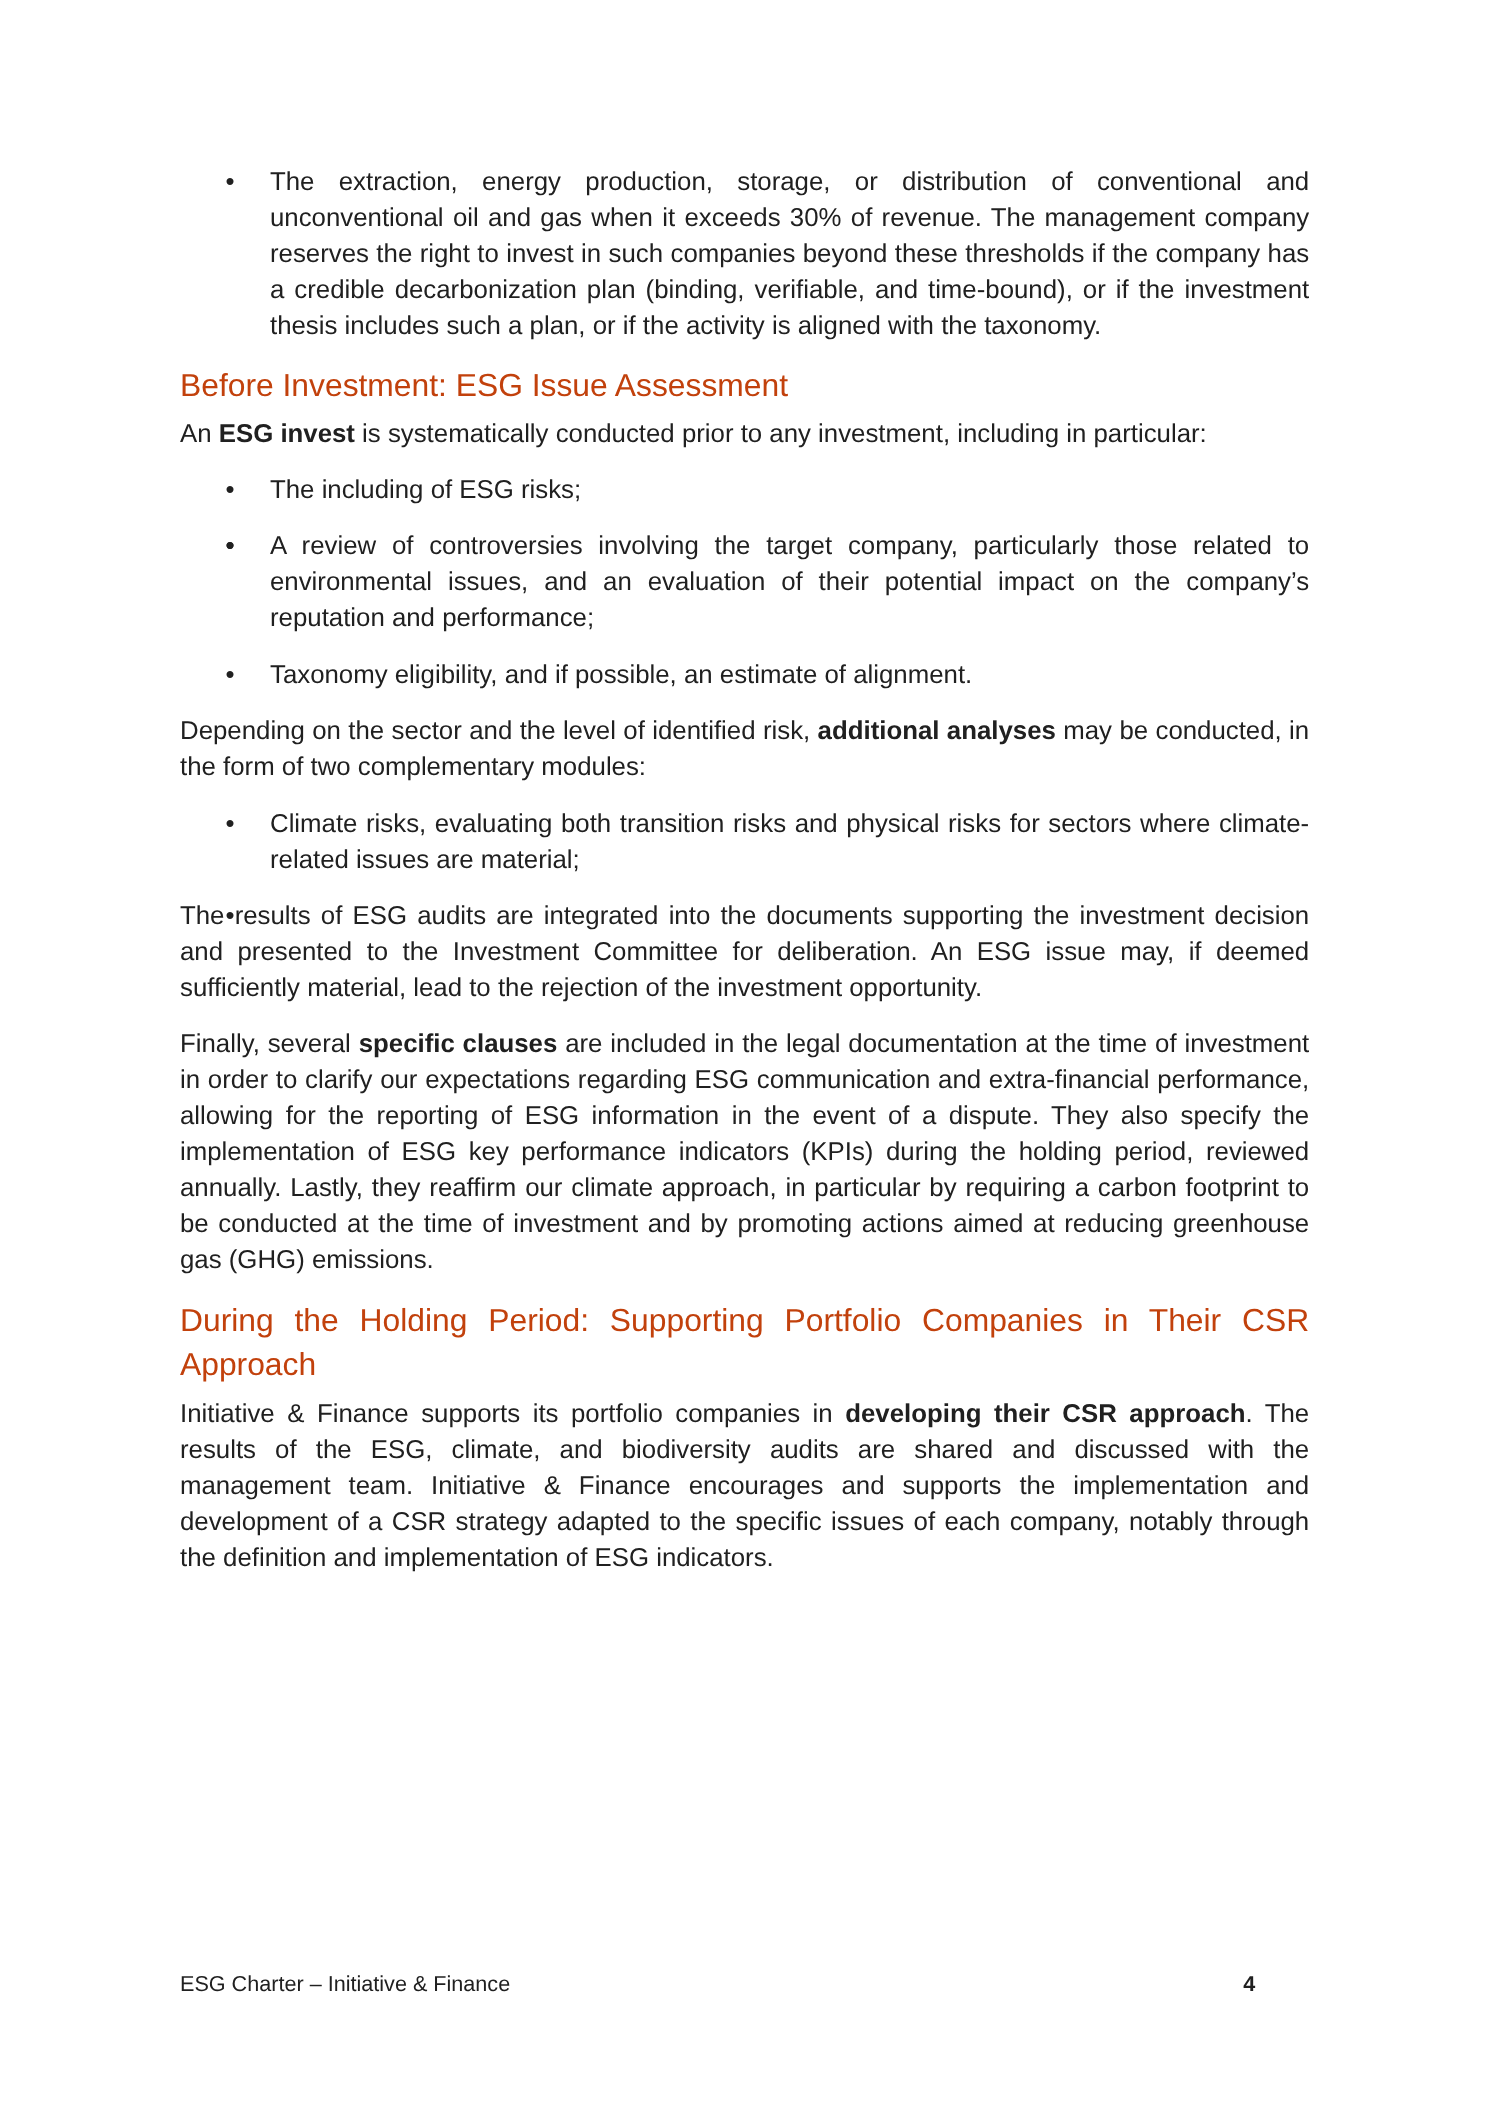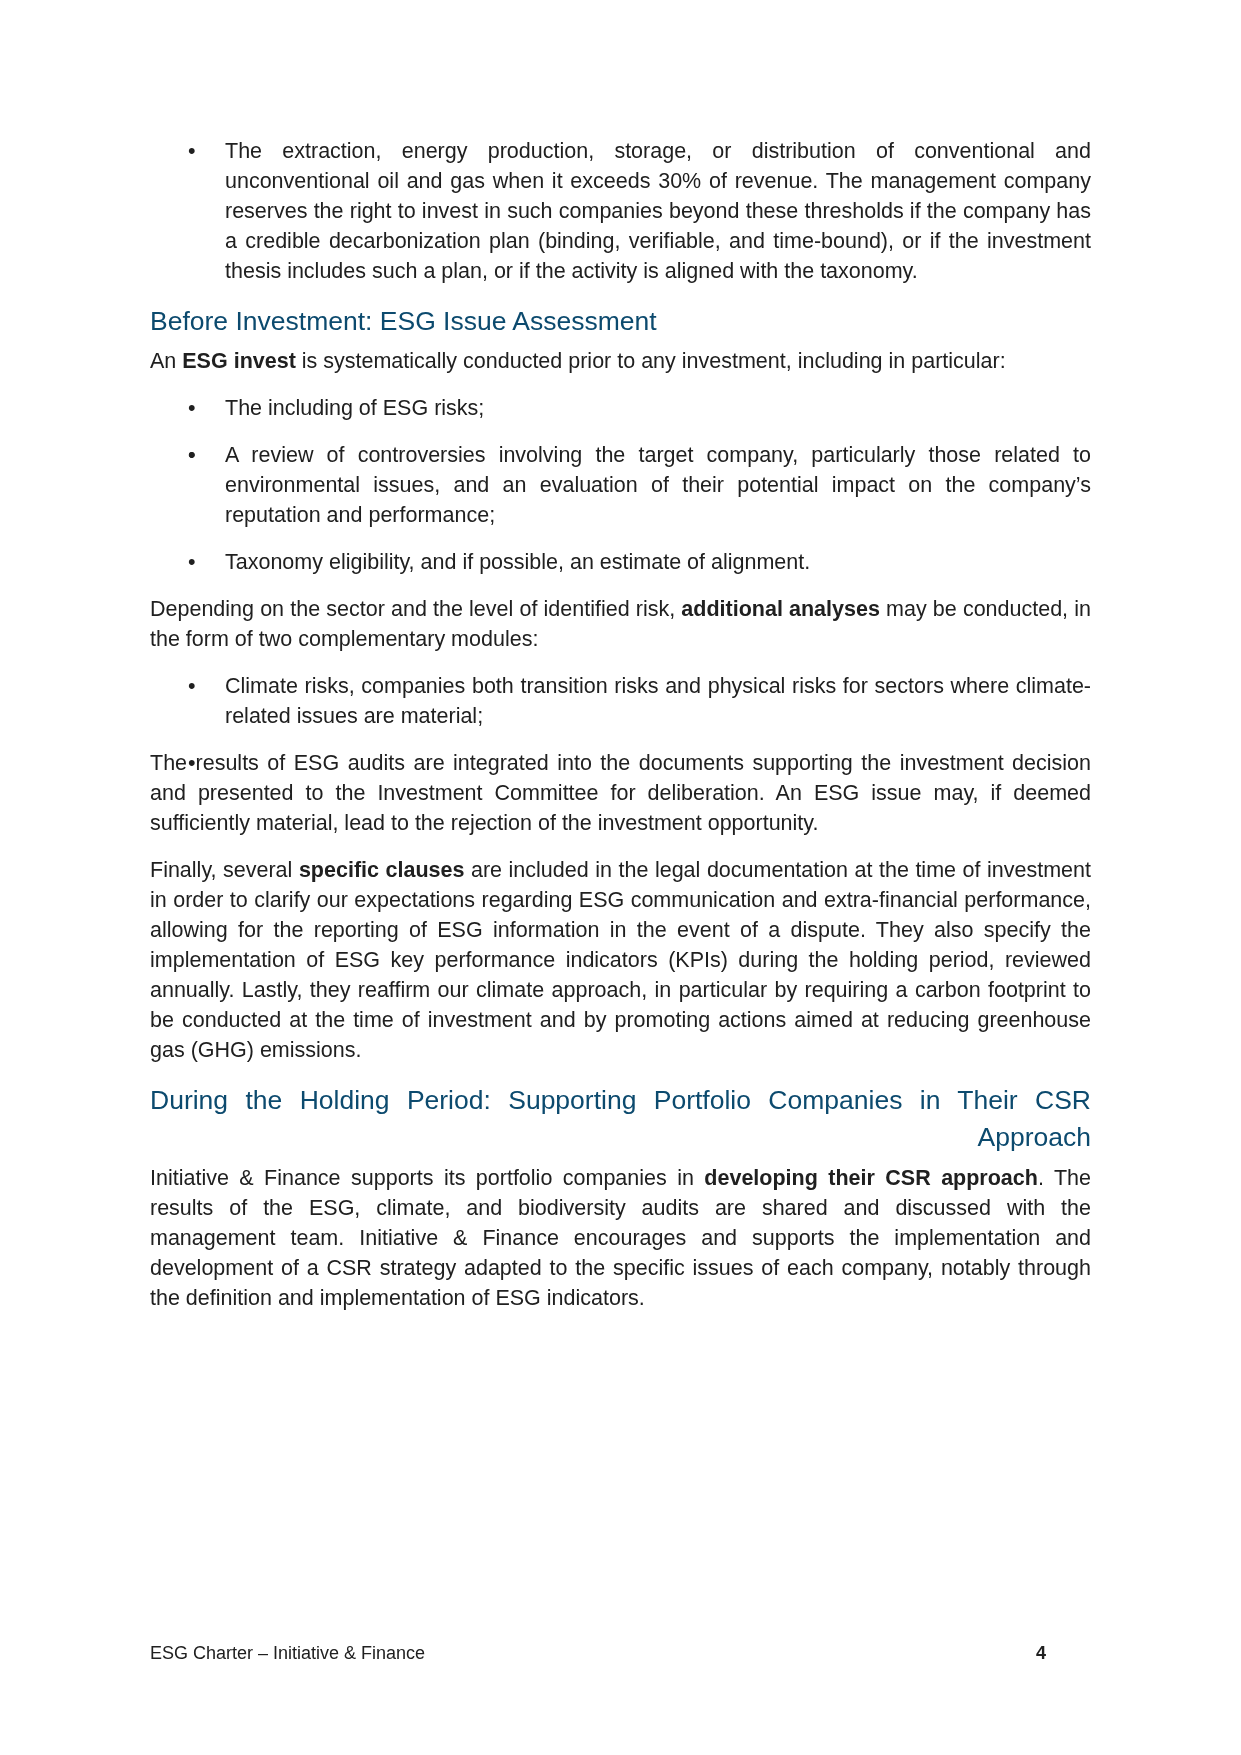--- a/index.html
+++ b/index.html
@@ -31,25 +31,25 @@
   }
   ul.bullets li .dot {
     position: absolute;
     left: 38px;
     top: 0;
   }
   h2 {
     font-weight: 400;
     font-size: 26.5px;
     line-height: 37px;
-    color: #0c4a6e;
+    color: #c2410c;
     margin: 12px 0 6px 0;
   }
   h2.two-line { margin-top: 10px; margin-bottom: 7px; }
-  h2 .hline { display: block; text-align: right; }
+  h2 .hline { display: block; }
   h2 .stretch { text-align: justify; text-align-last: justify; }
   b { font-weight: 700; }
   .footer {
     position: absolute;
     left: 150px;
     top: 1640px;
     width: 941px;
     font-size: 18px;
     line-height: 26px;
     color: #202020;
@@ -98,21 +98,21 @@
       </li>
     </ul>
 
     <p>
       <span>Depending on the sector and the level of identified risk, </span><b>additional analyses</b><span> may be conducted, in the form of two complementary modules:</span>
     </p>
 
     <ul class="bullets">
       <li>
         <span class="dot">•</span>
-        <span>Climate risks, companies both transition risks and physical risks for sectors where climate-related issues are material;</span>
+        <span>Climate risks, evaluating both transition risks and physical risks for sectors where climate-related issues are material;</span>
       </li>
       <li>
         <span class="dot">•</span>
       </li>
     </ul>
 
     <p>The results of ESG audits are integrated into the documents supporting the investment decision and presented to the Investment Committee for deliberation. An ESG issue may, if deemed sufficiently material, lead to the rejection of the investment opportunity.</p>
 
     <p>
       <span>Finally, several </span><b>specific clauses</b><span> are included in the legal documentation at the time of investment in order to clarify our expectations regarding ESG communication and extra-financial performance, allowing for the reporting of ESG information in the event of a dispute. They also specify the implementation of ESG key performance indicators (KPIs) during the holding period, reviewed annually. Lastly, they reaffirm our climate approach, in particular by requiring a carbon footprint to be conducted at the time of investment and by promoting actions aimed at reducing greenhouse gas (GHG) emissions.</span>

